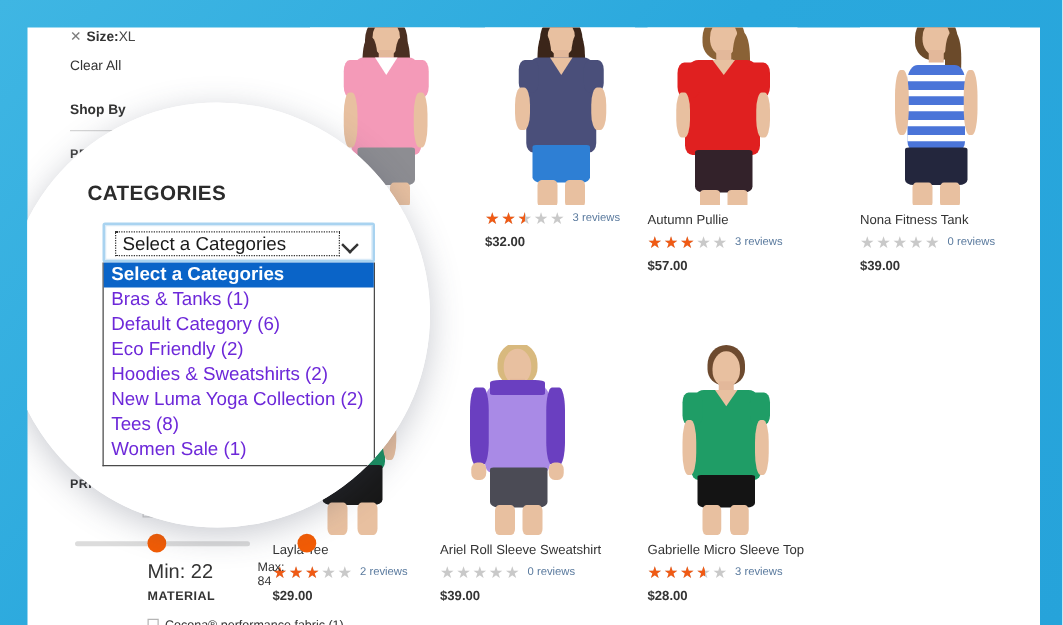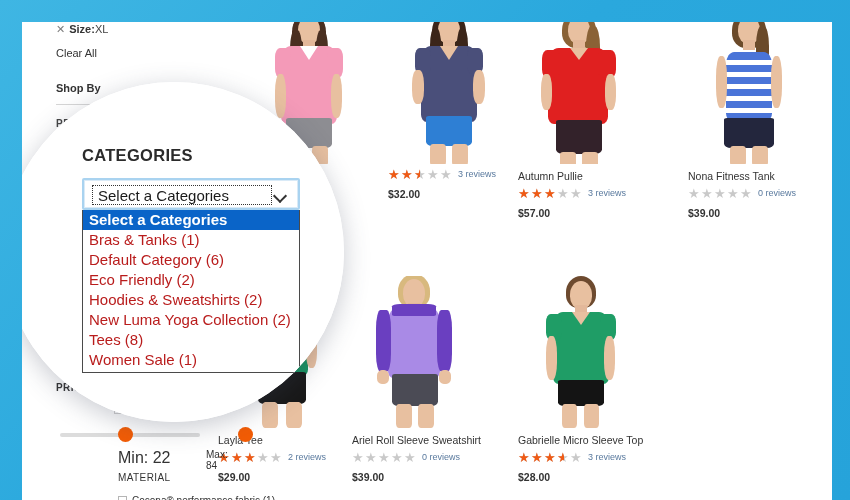--- a/index.html
+++ b/index.html
@@ -91,21 +91,21 @@
   .price-min {
     position: absolute; left: 62px; top: 427px;
     font-size: 16px; color: #333;
   }
   .price-max {
     position: absolute; left: 150px; top: 427px;
     font-size: 10px; color: #333;
   }
   .material-head {
     position: absolute; left: 62px; top: 450px;
-    font-size: 10px; font-weight: normal; color: #333; letter-spacing: .4px;
+    font-size: 10px; font-weight: bold; color: #333; letter-spacing: .4px;
   }
   .material-row {
     position: absolute; left: 62px; top: 472px;
     width: 160px;
     font-size: 10px; color: #333; line-height: 13px;
   }
   .material-row .cb {
     display: inline-block; width: 9px; height: 9px;
     border: 1px solid #b5b5b5; background: #fff;
     vertical-align: -1px; margin-right: 5px;
@@ -178,21 +178,21 @@
   .lens {
     position: absolute;
     left: -18px; top: 60px;
     width: 340px; height: 340px;
     border-radius: 50%;
     background: #ffffff;
     overflow: hidden;
   }
   .lens-inner { position: absolute; left: 0; top: 0; width: 340px; height: 340px; }
   .lens-cat-head {
-    position: absolute; left: 78px; top: 64px;
+    position: absolute; left: 66px; top: 64px;
     font-size: 16.5px; font-weight: bold; color: #2b2b2b;
     letter-spacing: .3px;
   }
   .sel-wrap {
     position: absolute; left: 78px; top: 96px;
     width: 218px; height: 32px;
   }
   .sel-box {
     position: absolute; left: 0; top: 0;
     width: 218px; height: 32px;
@@ -224,21 +224,21 @@
     position: absolute; left: 78px; top: 128px;
     width: 218px;
     background: #fff;
     border: 1px solid #4a4a4a;
     border-top: none;
     padding-bottom: 2px;
   }
   .sel-opt {
     height: 20px; line-height: 20px;
     padding-left: 6px;
-    font-size: 15px; color: #b91c1c;
+    font-size: 15px; color: #6d28d9;
     white-space: nowrap;
   }
   .sel-opt.selected { background: #0a64c8; color: #fff; font-weight: bold; }
   .lens-price-head {
     position: absolute; left: 62px; top: 322px;
     font-size: 10px; font-weight: bold; color: #333; letter-spacing: .4px;
   }
 </style>
 </head>
 <body>

